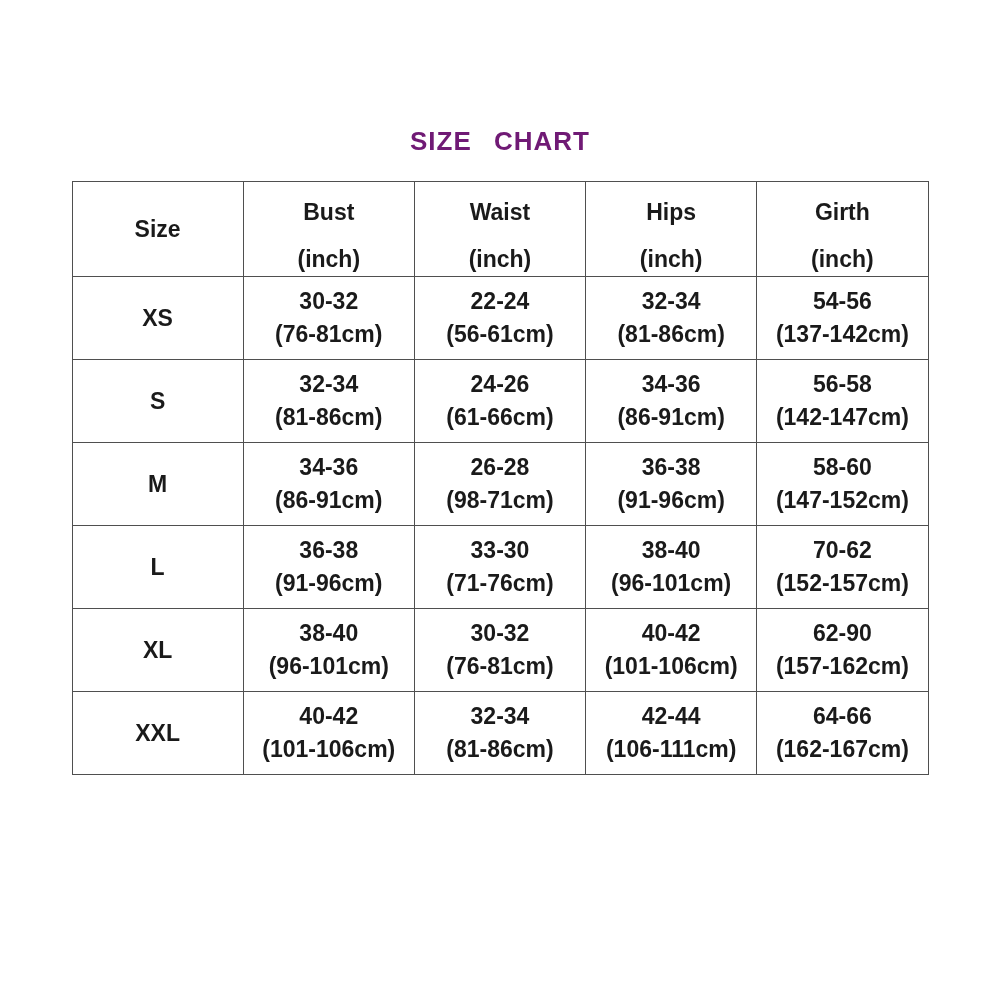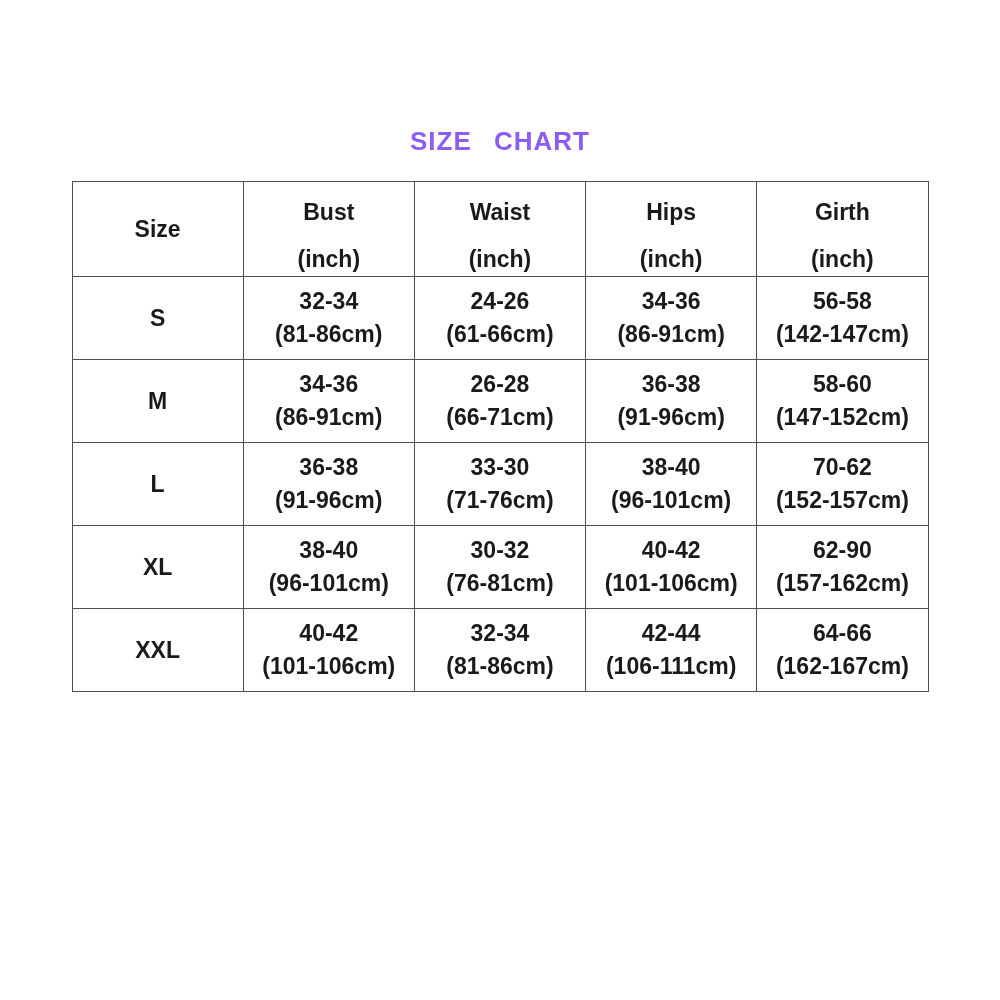--- a/index.html
+++ b/index.html
@@ -18,21 +18,21 @@
     background: #ffffff;
     box-sizing: border-box;
   }
   .title {
     padding-top: 126px;
     text-align: center;
     font-size: 26px;
     font-weight: bold;
     letter-spacing: 1px;
     word-spacing: 14px;
-    color: #8b5cf6;
+    color: #701a75;
   }
   table.size-chart {
     border-collapse: collapse;
     table-layout: fixed;
     width: 857px;
     margin: 24px auto 0 auto;
   }
   table.size-chart th,
   table.size-chart td {
     border: 1.5px solid #4f4f4f;
@@ -82,28 +82,47 @@
           <span class="l2">(inch)</span>
         </th>
         <th class="two-line">
           <span class="l1">Girth</span>
           <span class="l2">(inch)</span>
         </th>
       </tr>
     </thead>
     <tbody>
 
-
-      <tr>
-        <td>S</td>
+      <tr>
+        <td>XS</td>
+        <td>
+          <span class="l1">30-32</span>
+          <span class="l2">(76-81cm)</span>
+        </td>
+        <td>
+          <span class="l1">22-24</span>
+          <span class="l2">(56-61cm)</span>
+        </td>
         <td>
           <span class="l1">32-34</span>
           <span class="l2">(81-86cm)</span>
         </td>
         <td>
+          <span class="l1">54-56</span>
+          <span class="l2">(137-142cm)</span>
+        </td>
+      </tr>
+
+      <tr>
+        <td>S</td>
+        <td>
+          <span class="l1">32-34</span>
+          <span class="l2">(81-86cm)</span>
+        </td>
+        <td>
           <span class="l1">24-26</span>
           <span class="l2">(61-66cm)</span>
         </td>
         <td>
           <span class="l1">34-36</span>
           <span class="l2">(86-91cm)</span>
         </td>
         <td>
           <span class="l1">56-58</span>
           <span class="l2">(142-147cm)</span>
@@ -111,21 +130,21 @@
       </tr>
 
       <tr>
         <td>M</td>
         <td>
           <span class="l1">34-36</span>
           <span class="l2">(86-91cm)</span>
         </td>
         <td>
           <span class="l1">26-28</span>
-          <span class="l2">(66-71cm)</span>
+          <span class="l2">(98-71cm)</span>
         </td>
         <td>
           <span class="l1">36-38</span>
           <span class="l2">(91-96cm)</span>
         </td>
         <td>
           <span class="l1">58-60</span>
           <span class="l2">(147-152cm)</span>
         </td>
       </tr>

